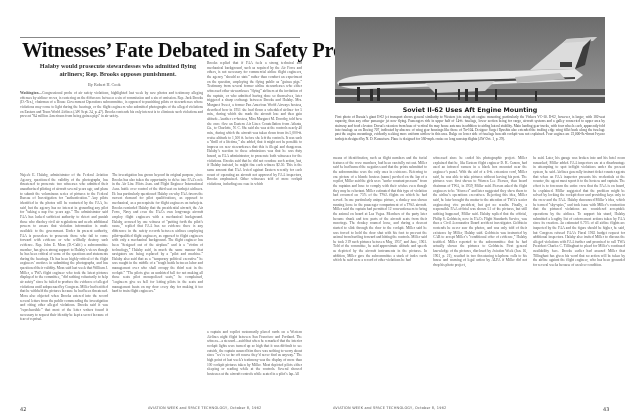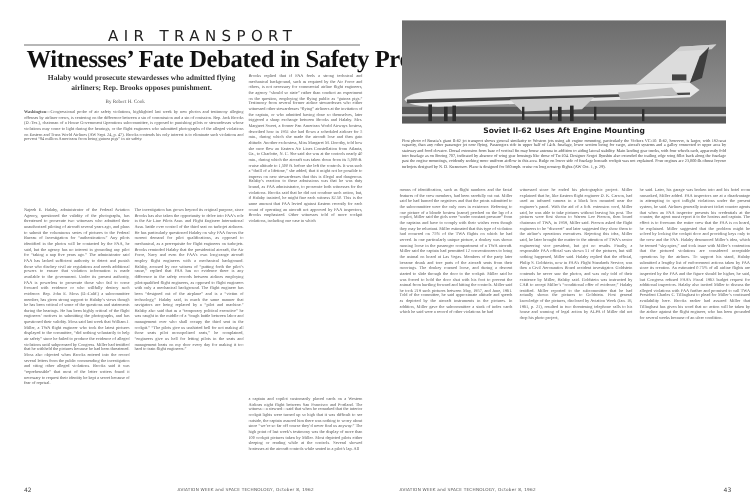--- a/index.html
+++ b/index.html
@@ -26,21 +26,20 @@
   .caption-text { position:absolute; left:22px; top:115px; width:270px; font-size:3.5px; line-height:4.35px; color:#444; text-align:justify; }
   .rc1 { left:20px; top:156px; width:94px; height:250px; }
   .rc2 { left:120px; top:156px; width:94px; height:250px; }
   .rc3 { left:220px; top:156px; width:92px; height:250px; }
   .drop { font-weight:bold; }
 </style>
 </head>
 <body>
 
 <div class="page left">
-  <div class="section-label">AIR TRANSPORT</div>
   <div class="title-rule"></div>
   <div class="headline">Witnesses’ Fate Debated in Safety Probe</div>
   <div class="deck">Halaby would prosecute stewardesses who admitted flying airliners; Rep. Brooks opposes punishment.</div>
   <div class="byline">By Robert H. Cook</div>
 
   <div class="text abs lead">
     <span class="drop">Washington—</span><span>Congressional probe of air safety violations, highlighted last week by new photos and testimony alleging offenses by airliner crews, is centering on the difference between a sin of commission and a sin of omission. Rep. Jack Brooks (D.-Tex.), chairman of a House Government Operations subcommittee, is opposed to punishing pilots or stewardesses whose violations may come to light during the hearings, or the flight engineers who submitted photographs of the alleged violations on Eastern and Trans World Airlines (AW Sept. 24, p. 47). Brooks contends his only interest is to eliminate such violations and prevent “84 million Americans from being guinea pigs” in air safety.</span>
   </div>
 
   <div class="text abs col-r1">Brooks replied that if FAA feels a strong technical and mechanical background, such as required by the Air Force and others, is not necessary for commercial airline flight engineers, the agency “should so state” rather than conduct an experiment on the question, employing the flying public as “guinea pigs.” Testimony from several former airline stewardesses who either witnessed other stewardesses “flying” airliners at the invitation of the captain, or who admitted having done so themselves, later triggered a sharp exchange between Brooks and Halaby. Mrs. Margaret Sweet, a former Pan American World Airways hostess, described how in 1951 she had flown a scheduled airliner for 5 min., during which she made the aircraft lose and then gain altitude. Another ex-hostess, Miss Margaret M. Dorothy, told how she once flew an Eastern Air Lines Constellation from Atlanta, Ga., to Charlotte, N. C. She said she was at the controls nearly 40 min., during which the aircraft was taken down from its 5,000-ft. cruise altitude to 1,500 ft. before she left the controls. It was such a “thrill of a lifetime,” she added, that it might not be possible to impress on new stewardesses that this is illegal and dangerous. Halaby’s reaction to these admissions was that he was duty bound, as FAA administrator, to prosecute both witnesses for the violations. Brooks said that he did not condone such action, but, if Halaby insisted, he might fine each witness $2.50. This is the same amount that FAA levied against Eastern recently for each count of operating an aircraft not approved by FAA inspectors, Brooks emphasized. Other witnesses told of more cockpit violations, including one case in which</div>

